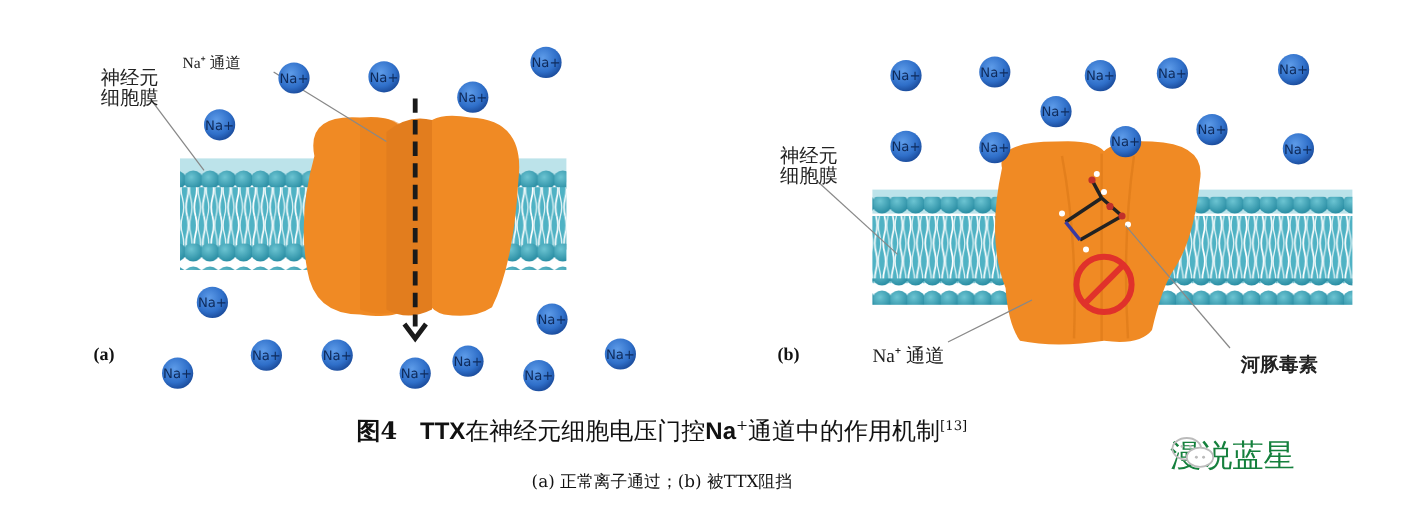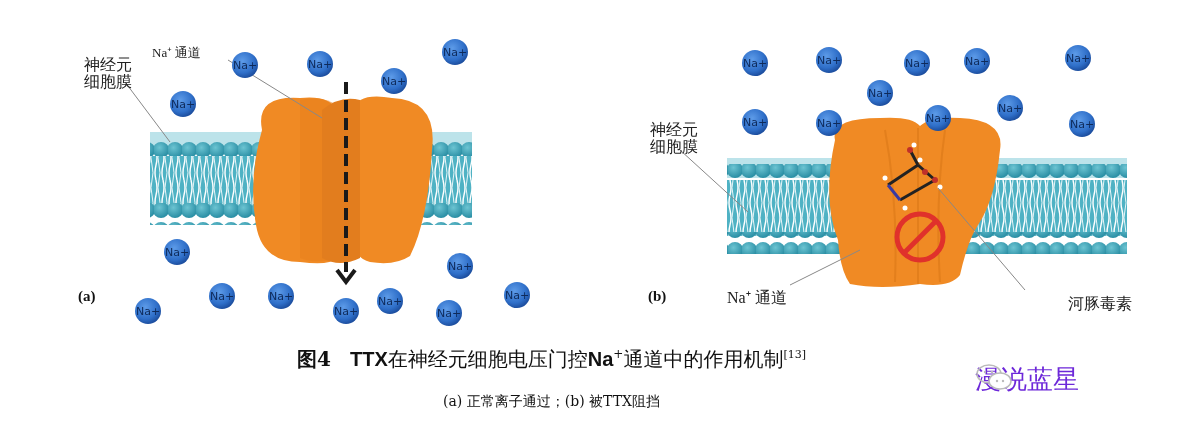--- a/index.html
+++ b/index.html
@@ -6,21 +6,21 @@
   body { width:1183px; height:434px; position:relative; overflow:hidden; font-family:"DejaVu Sans", sans-serif; }
   .panel { position:absolute; top:0; height:340px; }
   svg { position:absolute; left:0; top:0; }
   .lbl { position:absolute; font-size:16px; color:#222; line-height:17px; white-space:nowrap; }
   .lbl-serif { font-family:Liberation Serif, serif; }
   .panel-letter { position:absolute; font-family:"Liberation Serif", serif; font-weight:bold; font-size:15px; color:#111; }
   .caption { position:absolute; left:0; width:1183px; text-align:center; font-family:"DejaVu Serif", serif; color:#111; }
   .cap-title { top:346px; font-size:20px; }
   .cap-title b { font-family:Liberation Sans, sans-serif;text-align:right; }
   .cap-sub { top:393px; font-size:14px; }
-  .watermark { position:absolute; left:975px; top:362px; color:#6d28d9; font-size:26px; display:flex; align-items:center; gap:6px; }
+  .watermark { position:absolute; left:975px; top:362px; color:#15803d; font-size:26px; display:flex; align-items:center; gap:6px; }
 </style>
 </head>
 <body>
 
 <div class="panel" style="left:0;width:590px;">
   <svg width="590" height="340">
     <defs>
       <radialGradient id="ionG" cx="40%" cy="35%" r="65%">
         <stop offset="0%" stop-color="#5d9be8"></stop>
         <stop offset="70%" stop-color="#2f6fc9"></stop>
@@ -159,21 +159,21 @@
         <text x="1010" y="112" text-anchor="middle" font-size="11" font-family="DejaVu Sans, sans-serif" fill="#0e2a5a">Na+</text>
         <circle cx="1082" cy="124" r="13" fill="url(#ionG)"></circle>
         <text x="1082" y="128" text-anchor="middle" font-size="11" font-family="DejaVu Sans, sans-serif" fill="#0e2a5a">Na+</text>
       </g>
   </svg>
   <div class="lbl" style="left:650px;top:121px;">
     <div>神经元</div>
     <div>细胞膜</div>
   </div>
   <div class="lbl lbl-serif" style="left:727px;top:289px;">Na⁺ 通道</div>
-  <div class="lbl" style="left:1068px;top:295px;">河豚毒素</div>
+  <div class="lbl" style="left:1034px;top:295px;font-weight:bold;">河豚毒素</div>
   <div class="panel-letter" style="left:648px;top:288px;">(b)</div>
 </div>
 
 <div class="caption cap-title" style="left:-40px;">
   <span style="font-weight:bold;">图4</span>&nbsp;&nbsp;
   <b>TTX</b><span>在神经元细胞电压门控</span><b>Na</b><sup style="font-size:12px;">+</sup><span>通道中的作用机制</span><sup style="font-size:11px;margin-top:36px;">[13]</sup>
 </div>
 <div class="caption cap-sub" style="left:-40px;">(a) 正常离子通过；(b) 被TTX阻挡</div>
 
 <div class="watermark">

